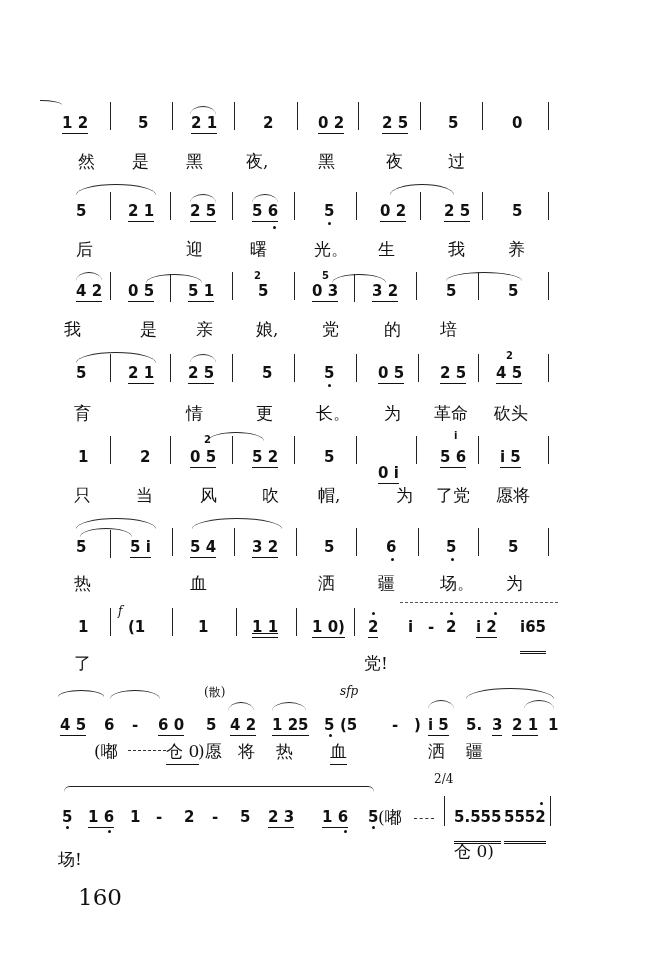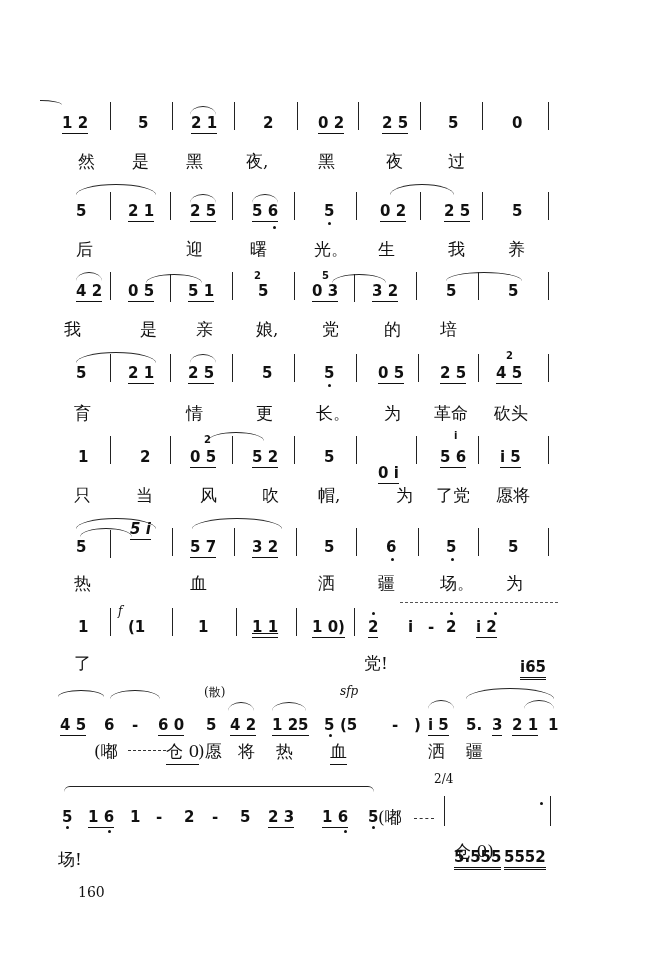--- a/index.html
+++ b/index.html
@@ -1,29 +1,29 @@
 <!DOCTYPE html>
 <html><head>
 <meta charset="utf-8">
 <style>
   html, body { margin:0; padding:0; background:#ffffff; }
   body { width:660px; height:980px; position:relative; overflow:hidden;
          font-family:"DejaVu Sans", "Liberation Sans", sans-serif; color:#111; }
   .page { position:absolute; left:0; top:0; width:660px; height:980px; }
   .note { position:absolute; font-weight:bold; font-size:15px; text-align:center; white-space:nowrap; }
   .u1 { border-bottom:1.5px solid #111; padding-bottom:1px; }
-  .u2 { border-bottom:3px double #111; padding-bottom:1px;margin-top:40px; }
+  .u2 { border-bottom:3px double #111; padding-bottom:15px; }
   .bar { position:absolute; width:1.4px; background:#222; height:28px; }
   .lyric { position:absolute; font-family:"DejaVu Serif", "Liberation Serif", serif;
            font-size:17px; white-space:nowrap; }
   .slur { position:absolute; border-top:1.4px solid #222; border-radius:50% 50% 0 0 / 100% 100% 0 0; height:8px; }
   .dot-above { position:absolute; width:3px; height:3px; border-radius:50%; background:#111; }
   .small { position:absolute; font-size:10px; font-weight:bold; }
   .mark { position:absolute; font-size:12px; font-family:"DejaVu Serif", serif; }
-  .pageno { position:absolute; left:78px; top:884px; font-size:14px;
+  .pageno { position:absolute; left:78px; top:884px; font-size:23px;
             font-family:"DejaVu Serif", "Liberation Serif", serif; }
 </style>
 </head>
 <body>
 
 <div class="page">
 
   <div>
     <div class="slur" style="left:40px;top:100px;width:22px;height:4px;border-radius:0 100% 0 0;"></div>
     <span class="note u1" style="left:62px;top:114px;">1 2</span>
@@ -179,24 +179,24 @@
     <span class="lyric" style="left:396px;top:484px;">为</span>
     <span class="lyric" style="left:436px;top:484px;">了党</span>
     <span class="lyric" style="left:496px;top:484px;">愿将</span>
   </div>
 
   <div>
     <div class="slur" style="left:76px;top:518px;width:80px;height:10px;"></div>
     <div class="slur" style="left:80px;top:528px;width:52px;height:8px;"></div>
     <span class="note" style="left:76px;top:538px;">5</span>
     <div class="bar" style="left:110px;top:530px;"></div>
-    <span class="note u1" style="left:130px;top:520px;font-style:italic;">5 i</span>
+    <span class="note u1" style="left:130px;top:538px;">5 i</span>
     <div class="bar" style="left:172px;top:528px;"></div>
     <div class="slur" style="left:192px;top:518px;width:90px;height:10px;"></div>
-    <span class="note u1" style="left:190px;top:538px;">5 7</span>
+    <span class="note u1" style="left:190px;top:538px;">5 4</span>
     <div class="bar" style="left:234px;top:528px;"></div>
     <span class="note u1" style="left:252px;top:538px;">3 2</span>
     <div class="bar" style="left:296px;top:528px;"></div>
     <span class="note" style="left:324px;top:538px;">5</span>
     <div class="bar" style="left:356px;top:528px;"></div>
     <span class="note" style="left:386px;top:538px;">6</span>
     <div class="dot-above" style="left:391px;top:558px;"></div>
     <div class="bar" style="left:418px;top:528px;"></div>
     <span class="note" style="left:446px;top:538px;">5</span>
     <div class="dot-above" style="left:451px;top:558px;"></div>

